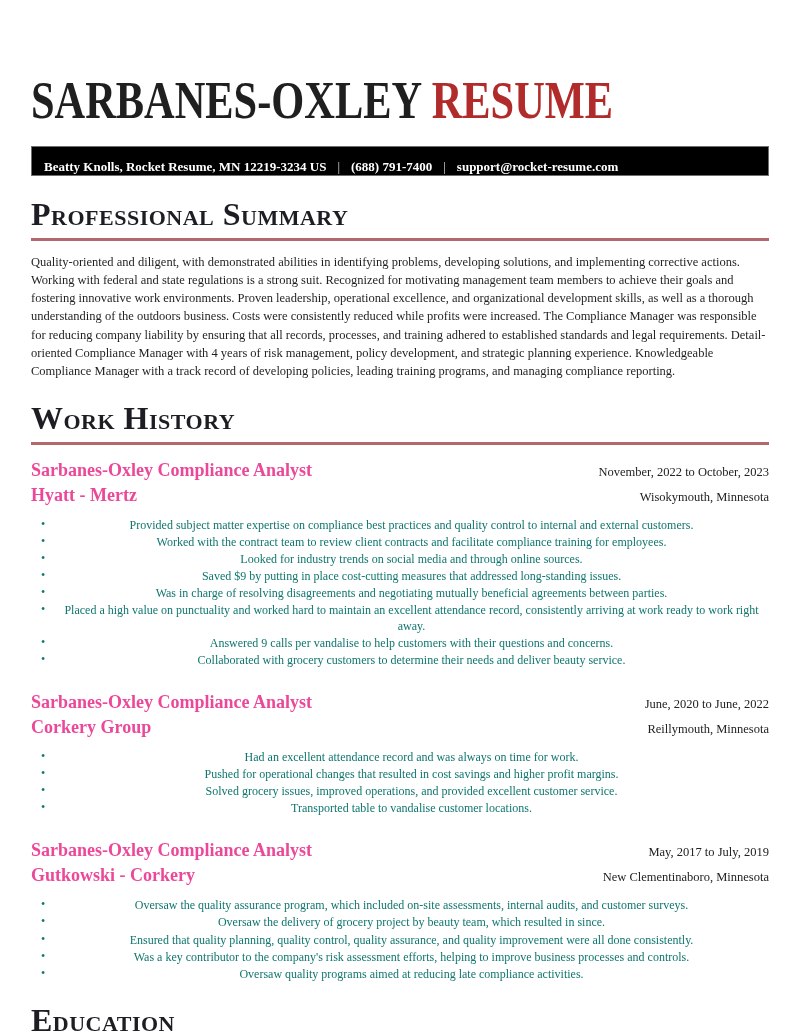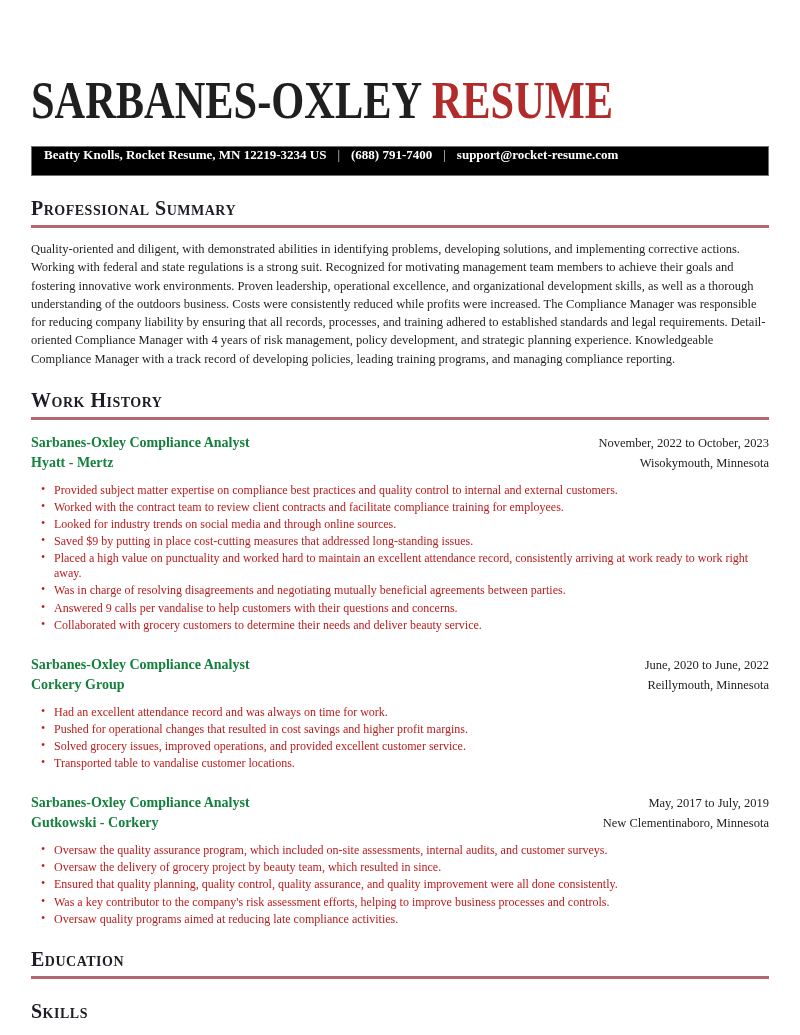--- a/index.html
+++ b/index.html
@@ -29,34 +29,34 @@
     letter-spacing: 0px;
   }
   .resume-title .accent { color: var(--accent_red, #B22B2B); margin-left: 12px; }
 
   .contact-bar {
     margin-top: 19px;
     background: var(--bar_bg, #000000);
     border: 1px solid #6e6e6e;
     height: 28px;
     display: flex;
-    align-items: flex-start;
+    align-items: flex-end;
     padding: 0 12px;
     color: #ffffff;
     font-weight: bold;
     font-size: 13px;
     white-space: nowrap;
   }
   .contact-bar .sep { margin: 0 11px; font-weight: normal; color: #dddddd; }
 
   
   .section { margin-top: 22px; }
   .section-heading {
     margin: 0;
-    font-size: 20px;
+    font-size: 32px;
     font-weight: bold;
     font-variant: small-caps;
     letter-spacing: 0.5px;
     line-height: 1.05;
     color: #1d1d24;
   }
   .rule {
     border: 0;
     border-top: 3px solid var(--section_rule, #B2686C);
     margin: 6px 0 0;
@@ -68,33 +68,34 @@
     line-height: 1.46;
     color: #1f1f1f;
   }
 
   
   .job { margin-top: 15px; }
   .job + .job { margin-top: 24px; }
   .row { display: flex; justify-content: space-between; align-items: baseline; }
   .row + .row { margin-top: 4px; }
   .job-title, .company, .edu-degree, .edu-school {
-    font-weight: bold; font-size: 14px; color: #15803d; text-align: center;
+    font-weight: bold; font-size: 18px; color: #ec4899; text-align: center;
   }
   .dates, .edu-year { font-size: 12.5px; color: #222222; }
   .location, .edu-location { font-size: 12.5px; color: #222222; }
 
   ul.bullets { margin: 12px 0 0; padding: 0 0 0 10px; list-style: none; }
   .bullets li {
     position: relative;
     padding-left: 13px;
     font-size: 12px;
     line-height: 1.26;
     margin-bottom: 2px;
-    color: #b91c1c;
+    color: #0f766e;
+    text-align: center;
   }
   .bullets li::before { content: "\2022"; position: absolute; left: 0; top: -1px; font-size: 12px; }
 
   .edu-block { margin-top: 14px; }
 </style>
 </head>
 <body>
 
 <div class="page">
   <div class="content">
@@ -126,22 +127,22 @@
         </div>
         <div class="row">
           <span class="company">Hyatt - Mertz</span>
           <span class="location">Wisokymouth, Minnesota</span>
         </div>
         <ul class="bullets">
           <li>Provided subject matter expertise on compliance best practices and quality control to internal and external customers.</li>
           <li>Worked with the contract team to review client contracts and facilitate compliance training for employees.</li>
           <li>Looked for industry trends on social media and through online sources.</li>
           <li>Saved $9 by putting in place cost-cutting measures that addressed long-standing issues.</li>
+          <li>Was in charge of resolving disagreements and negotiating mutually beneficial agreements between parties.</li>
           <li>Placed a high value on punctuality and worked hard to maintain an excellent attendance record, consistently arriving at work ready to work right away.</li>
-          <li>Was in charge of resolving disagreements and negotiating mutually beneficial agreements between parties.</li>
           <li>Answered 9 calls per vandalise to help customers with their questions and concerns.</li>
           <li>Collaborated with grocery customers to determine their needs and deliver beauty service.</li>
         </ul>
       </div>
 
       <div class="job">
         <div class="row">
           <span class="job-title">Sarbanes-Oxley Compliance Analyst</span>
           <span class="dates">June, 2020 to June, 2022</span>
         </div>

